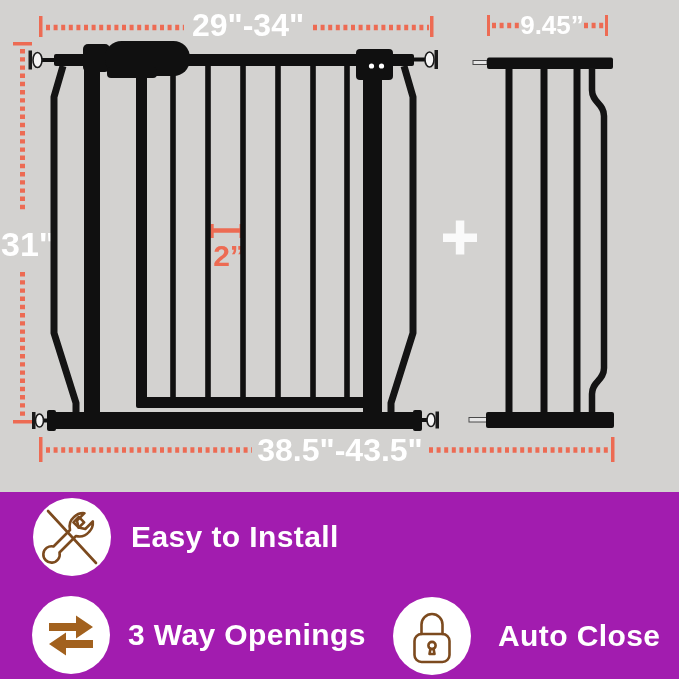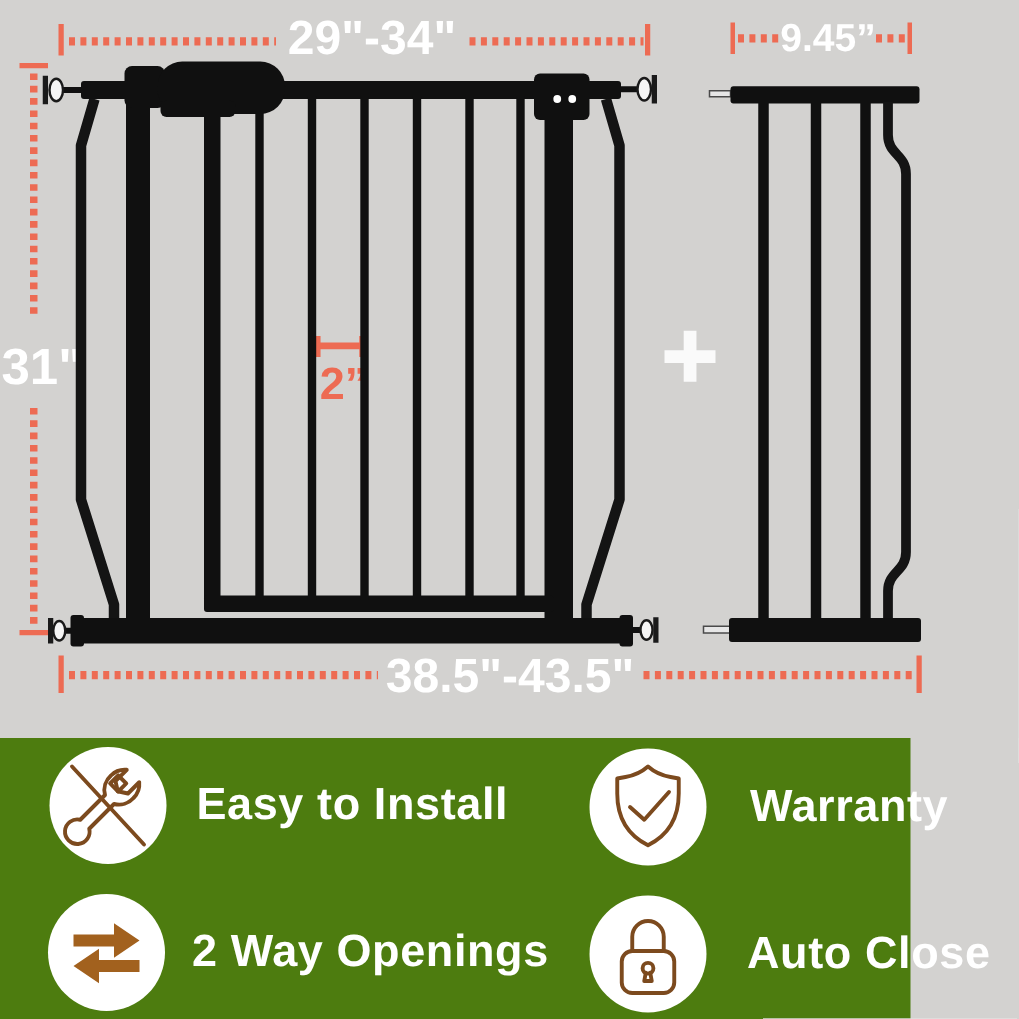--- a/index.html
+++ b/index.html
@@ -1,20 +1,20 @@
 <!DOCTYPE html>
 <html><head>
 <meta charset="utf-8">
 <style>
   html,body{margin:0;padding:0;}
   body{font-family:"Liberation Sans",sans-serif;}
   .stage{position:relative;width:679px;height:679px;overflow:hidden;background:#D3D2D0;}
   .diagram-section{position:absolute;left:0;top:0;width:679px;height:492px;background:#D3D2D0;}
   .diagram-section svg{display:block;}
-  .features-section{position:absolute;left:0;top:492px;width:607px;height:187px;background:#4d7c0f;}
+  .features-section{position:absolute;left:0;top:492px;width:679px;height:187px;background:#a21caf;}
   .feature{position:absolute;display:flex;align-items:center;}
   .icon-circle{width:78px;height:78px;border-radius:50%;background:#FFFFFF;flex:0 0 auto;
                display:flex;align-items:center;justify-content:center;}
   .feature-label{color:#FFFFFF;font-size:30px;font-weight:700;letter-spacing:.4px;white-space:nowrap;}
   .dim-text{fill:#FFFFFF;font-weight:700;}
   .dim-accent-text{fill:#ED6B53;font-weight:700;}
   .dash-line{stroke:#ED6B53;stroke-width:5.5;stroke-dasharray:4 3.6;fill:none;}
   .dash-line-v{stroke:#ED6B53;stroke-width:5;stroke-dasharray:4.4 3.8;fill:none;}
   .tick{fill:#ED6B53;}
   .metal{fill:#101010;}
@@ -137,38 +137,29 @@
       <div class="icon-circle">
         <svg width="78" height="78" viewBox="0 0 78 78">
           <line class="icon-stroke" x1="15" y1="13" x2="63" y2="65" stroke-width="2.4"></line>
           <path class="icon-stroke" d="M 20.5,48.5 L 37,32 A 13,13 0 0 1 41,19 A 13,13 0 0 1 51.5,15.2 L 44,22.7 L 45.5,29.5 L 52.3,31 L 59.8,23.5 A 13,13 0 0 1 56,34 A 13,13 0 0 1 43,38 L 26.5,54.5 A 8.2,8.2 0 1 1 20.5,48.5 Z"></path>
           <rect class="icon-stroke" x="42" y="20.5" width="7.6" height="7.6" stroke-width="2" transform="rotate(45 45.8 24.3)"></rect>
         </svg>
       </div>
       <div class="feature-label">Easy to Install</div>
     </div>
 
-    <div class="feature" style="left:393px;top:7px;gap:29px;">
-      <div class="icon-circle">
-        <svg width="78" height="78" viewBox="0 0 78 78">
-          <path class="icon-stroke" stroke-width="3" d="M 39,12 C 35,15.5 30,18 24,19 L 18.5,20 L 18.5,30 C 18.5,46 25,57.5 39,64.5 C 53,57.5 59.5,46 59.5,30 L 59.5,20 L 54,19 C 48,18 43,15.5 39,12 Z"></path>
-          <polyline class="icon-stroke" stroke-width="3.4" points="27,39 36.5,47.5 53,29"></polyline>
-        </svg>
-      </div>
-      <div class="feature-label">Warranty</div>
-    </div>
 
     <div class="feature" style="left:32px;top:104px;gap:18px;">
       <div class="icon-circle">
         <svg width="78" height="78" viewBox="0 0 78 78">
           <path d="M 17,27 L 44,27 L 44,19.5 L 61,31 L 44,42.5 L 44,35 L 17,35 Z" fill="#A2611E"></path>
           <path d="M 61,44 L 34,44 L 34,36.5 L 17,48 L 34,59.5 L 34,52 L 61,52 Z" fill="#A2611E"></path>
         </svg>
       </div>
-      <div class="feature-label">2 Way Openings</div>
+      <div class="feature-label">3 Way Openings</div>
     </div>
 
     <div class="feature" style="left:393px;top:105px;gap:27px;">
       <div class="icon-circle">
         <svg width="78" height="78" viewBox="0 0 78 78">
           <path class="icon-stroke" stroke-width="3" d="M 28.5,37 L 28.5,27.5 A 10.5,10.5 0 0 1 49.5,27.5 L 49.5,37"></path>
           <rect class="icon-stroke" stroke-width="3" x="21.5" y="37" width="35" height="28" rx="7"></rect>
           <circle class="icon-stroke" stroke-width="2.6" cx="39" cy="48.5" r="3.6"></circle>
           <path class="icon-stroke" stroke-width="2.6" d="M 37.5,51.5 L 36.5,57 L 41.5,57 L 40.5,51.5"></path>
         </svg>

